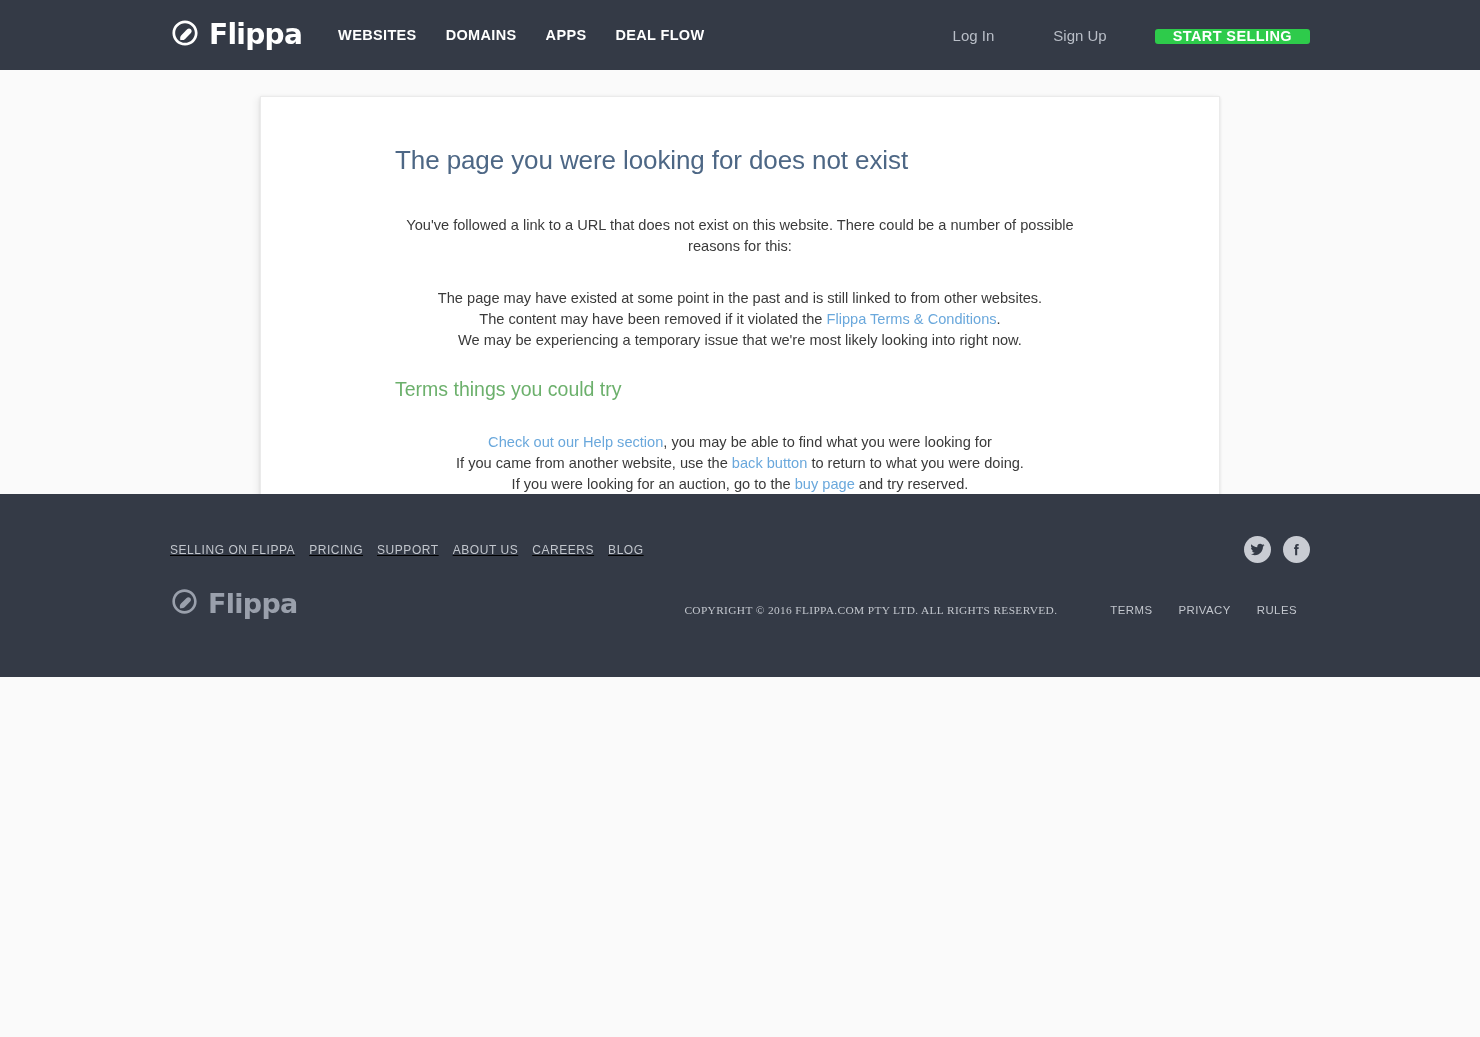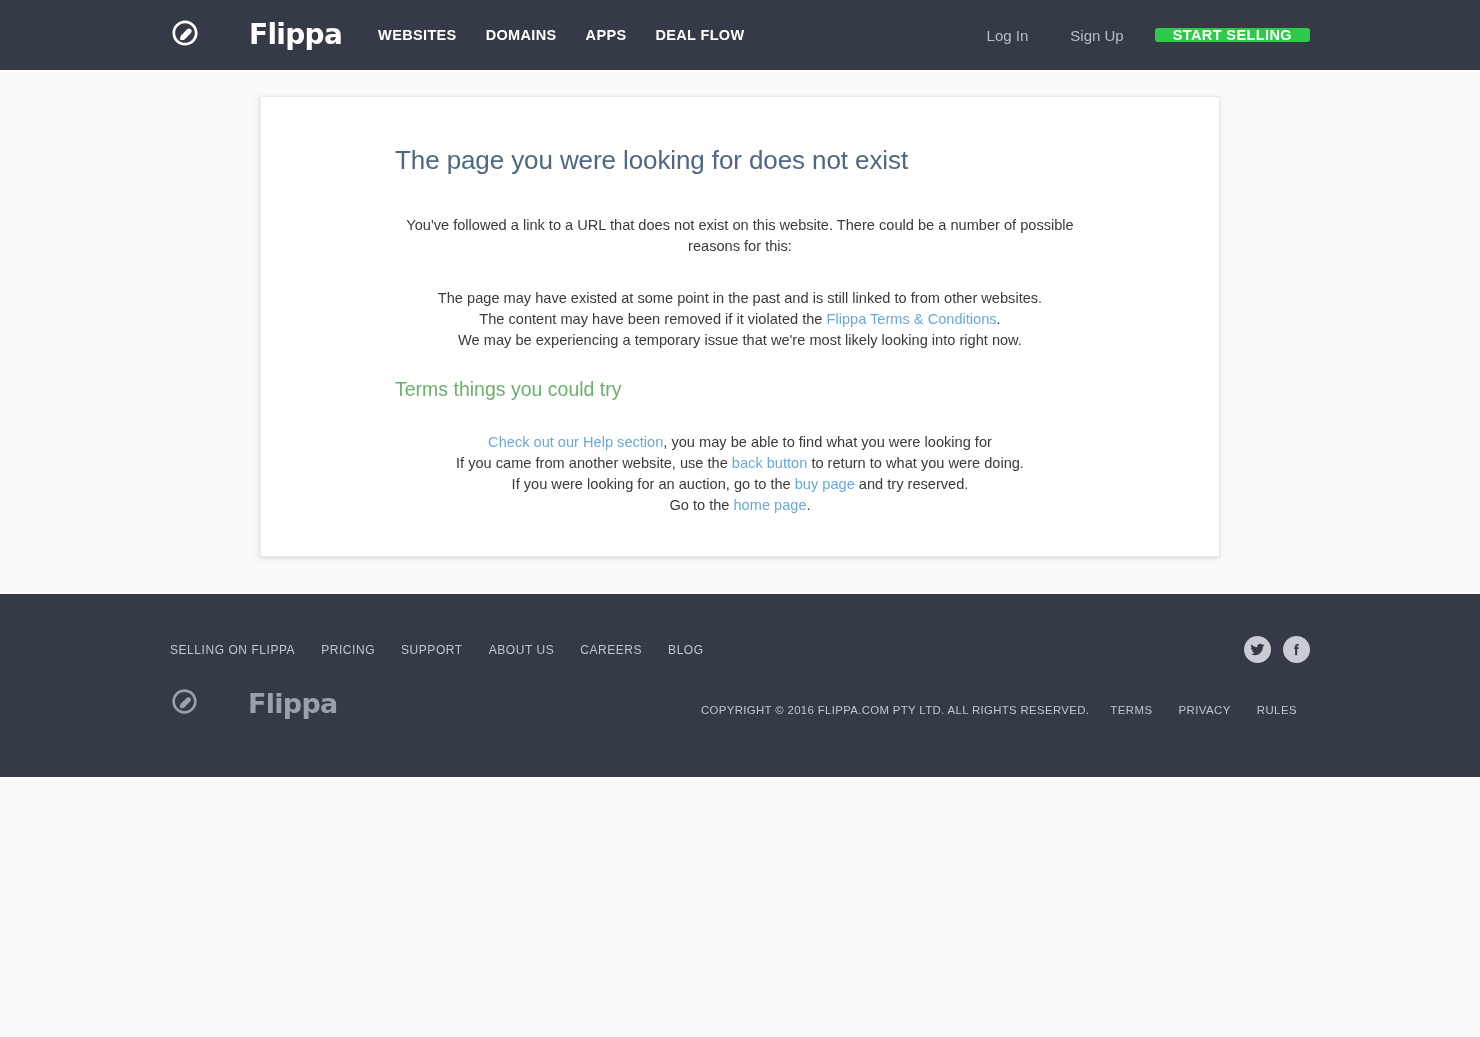--- a/index.html
+++ b/index.html
@@ -33,41 +33,40 @@
     text-decoration: none;
   }
   .logo-mark { display: block; }
   .logo-word {
     color: #ffffff;
     font-size: 28px;
     font-weight: 700;
     letter-spacing: -0.7px;
     line-height: 1;
     font-family: "DejaVu Sans", sans-serif;
-    margin-left: 40px;
   }
   .mainnav {
     display: flex;
     align-items: center;
     gap: 29px;
   }
   .mainnav a {
     color: #ffffff;
     font-size: 14.5px;
     font-weight: 700;
     letter-spacing: 0.35px;
     text-transform: uppercase;
     text-decoration: none;
     font-family: "Liberation Sans", sans-serif;
   }
   .header-right {
     margin-left: auto;
     display: flex;
-    align-items: center;
-    gap: 0;
+    align-items: flex-end;
+    gap: 17px;
   }
   .header-right .auth {
     color: #b9bec7;
     font-size: 15px;
     text-decoration: none;
     padding: 0 21px;
     font-family: "Liberation Sans", sans-serif;
   }
   .btn-start {
     background: #2ecb4b;
@@ -83,21 +82,21 @@
     margin-left: 10px;
     cursor: pointer;
     font-family: "Liberation Sans", sans-serif;
     line-height: 1;
   }
 
   
   .page-body {
     background: #fafafa;
     padding-top: 26px;
-    height: 524px;
+    height: 424px;
   }
   .card {
     width: 960px;
     margin: 0 auto;
     background: #ffffff;
     border: 1px solid #ebebeb;
     box-shadow: 0 1px 3px rgba(0,0,0,0.10), -3px 2px 7px rgba(0,0,0,0.055);
     min-height: 424px;
     padding: 30px 134px 40px 134px;
   }
@@ -141,21 +140,22 @@
     position: relative;
   }
   .footer-top {
     display: flex;
     align-items: center;
     padding-top: 42px;
   }
   .footer-nav {
     display: flex;
     align-items: center;
-    gap: 26px;
+    gap: 14px;
+    text-decoration: underline;
   }
   .footer-nav a {
     color: #c2c6cd;
     font-size: 12px;
     letter-spacing: 0.55px;
     text-transform: uppercase;
     text-decoration: none;
     font-family: "Liberation Sans", sans-serif;
   }
   .socials {
@@ -190,22 +190,22 @@
     display: flex;
     align-items: center;
     gap: 0;
     padding-bottom: 4px;
   }
   .copyright {
     color: #c2c6cd;
     font-size: 11.4px;
     letter-spacing: 0.35px;
     text-transform: uppercase;
-    font-family: Liberation Sans, sans-serif;
-    margin-right: 8px;
+    font-family: Liberation Serif, serif;
+    margin-right: 40px;
   }
   .legal a {
     color: #c2c6cd;
     font-size: 11.4px;
     letter-spacing: 0.45px;
     text-transform: uppercase;
     text-decoration: none;
     padding: 0 13px;
     font-family: "Liberation Sans", sans-serif;
   }

